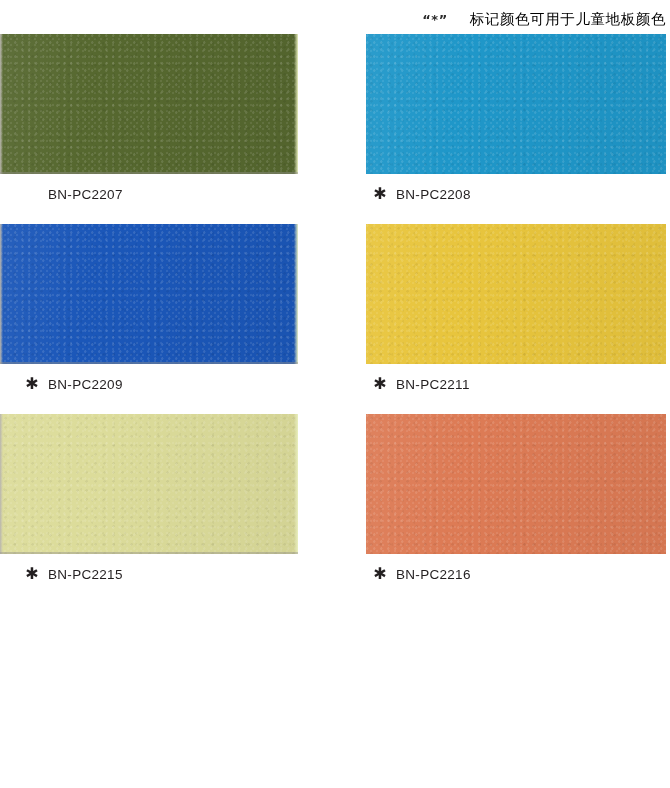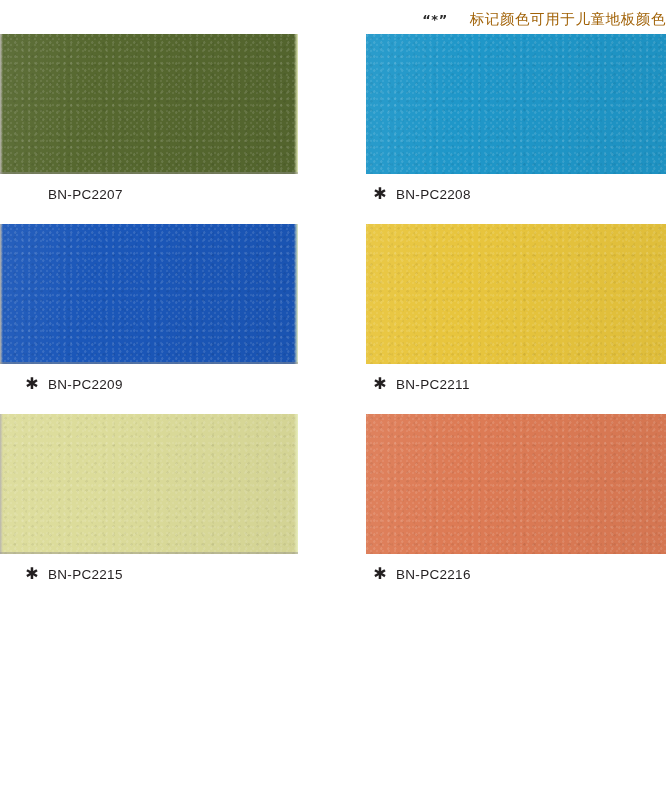--- a/index.html
+++ b/index.html
@@ -33,21 +33,21 @@
   .header-note .mark {
     font-size: 13px;
     font-weight: 700;
     color: #2b2b2b;
     letter-spacing: 0.5px;
     margin-right: 22px;
     font-family: "DejaVu Sans", sans-serif;
   }
   .header-note .note-text {
     font-size: 14.5px;
-    color: #a16207;
+    color: #000000;
     letter-spacing: 0.6px;
     font-family: "DejaVu Sans", "Liberation Sans", sans-serif;
   }
 
   
   .swatch-grid {
     position: absolute;
     top: 34px;
     left: 0;
     width: 670px;

